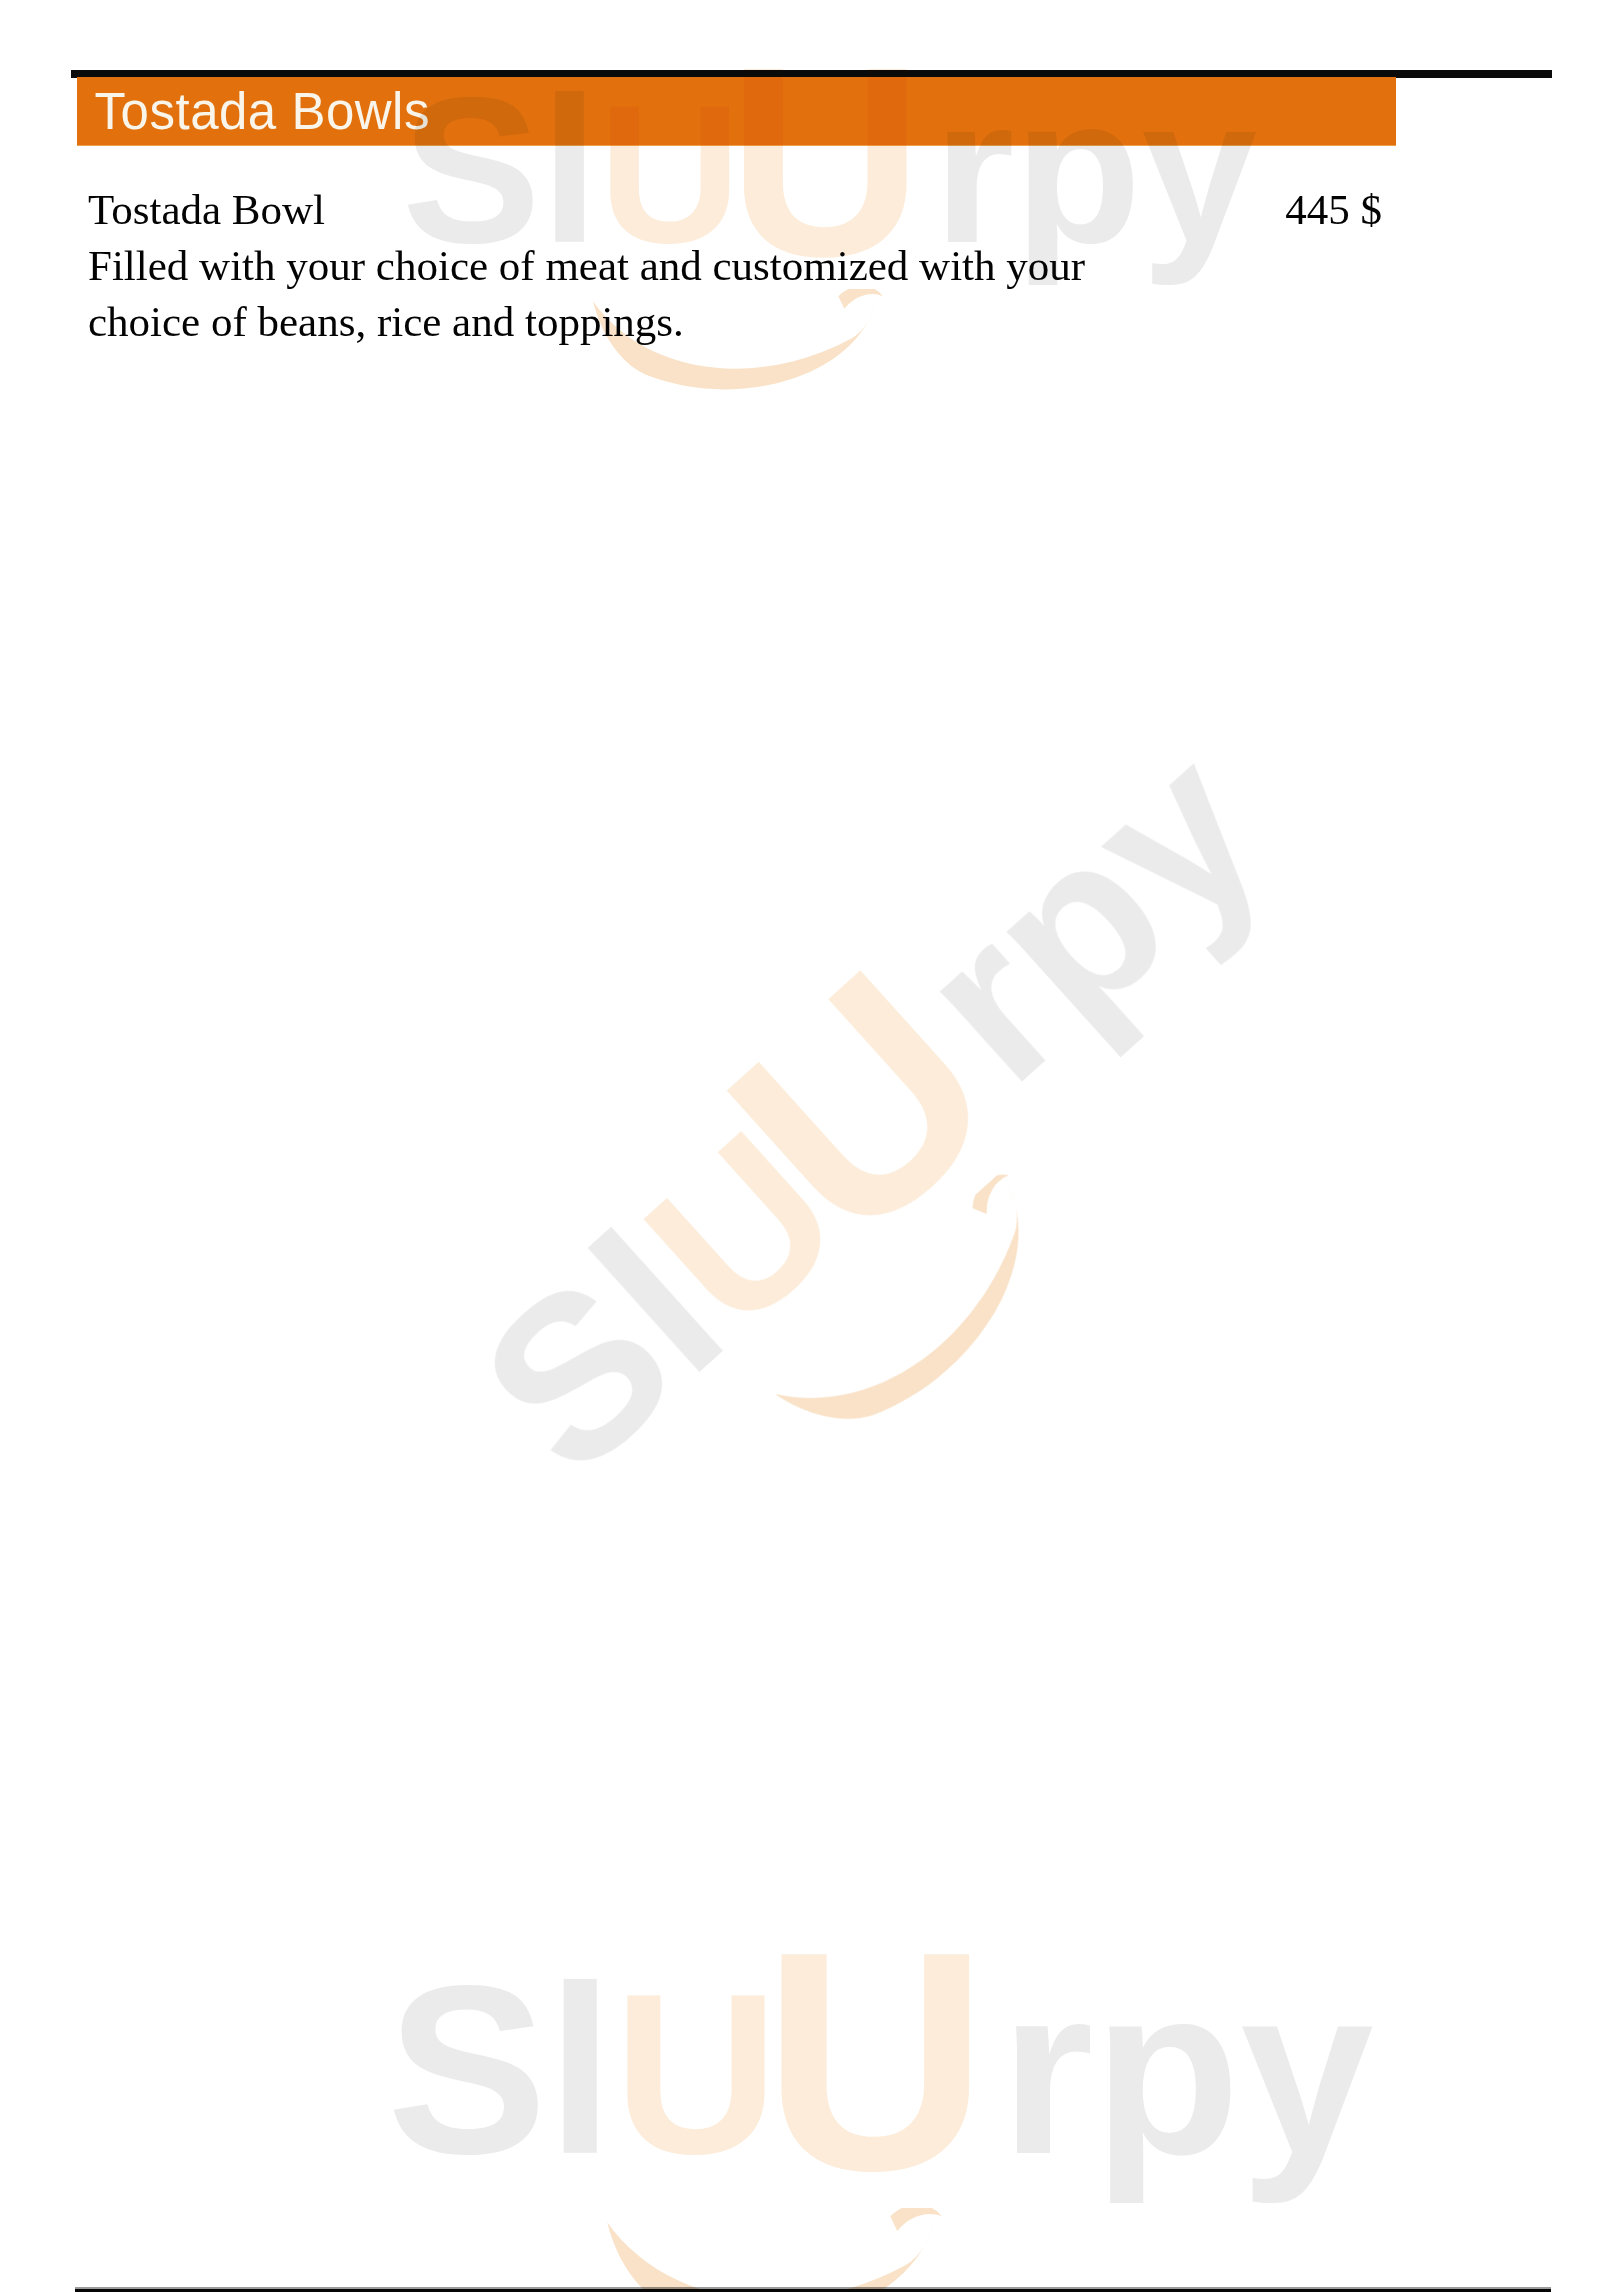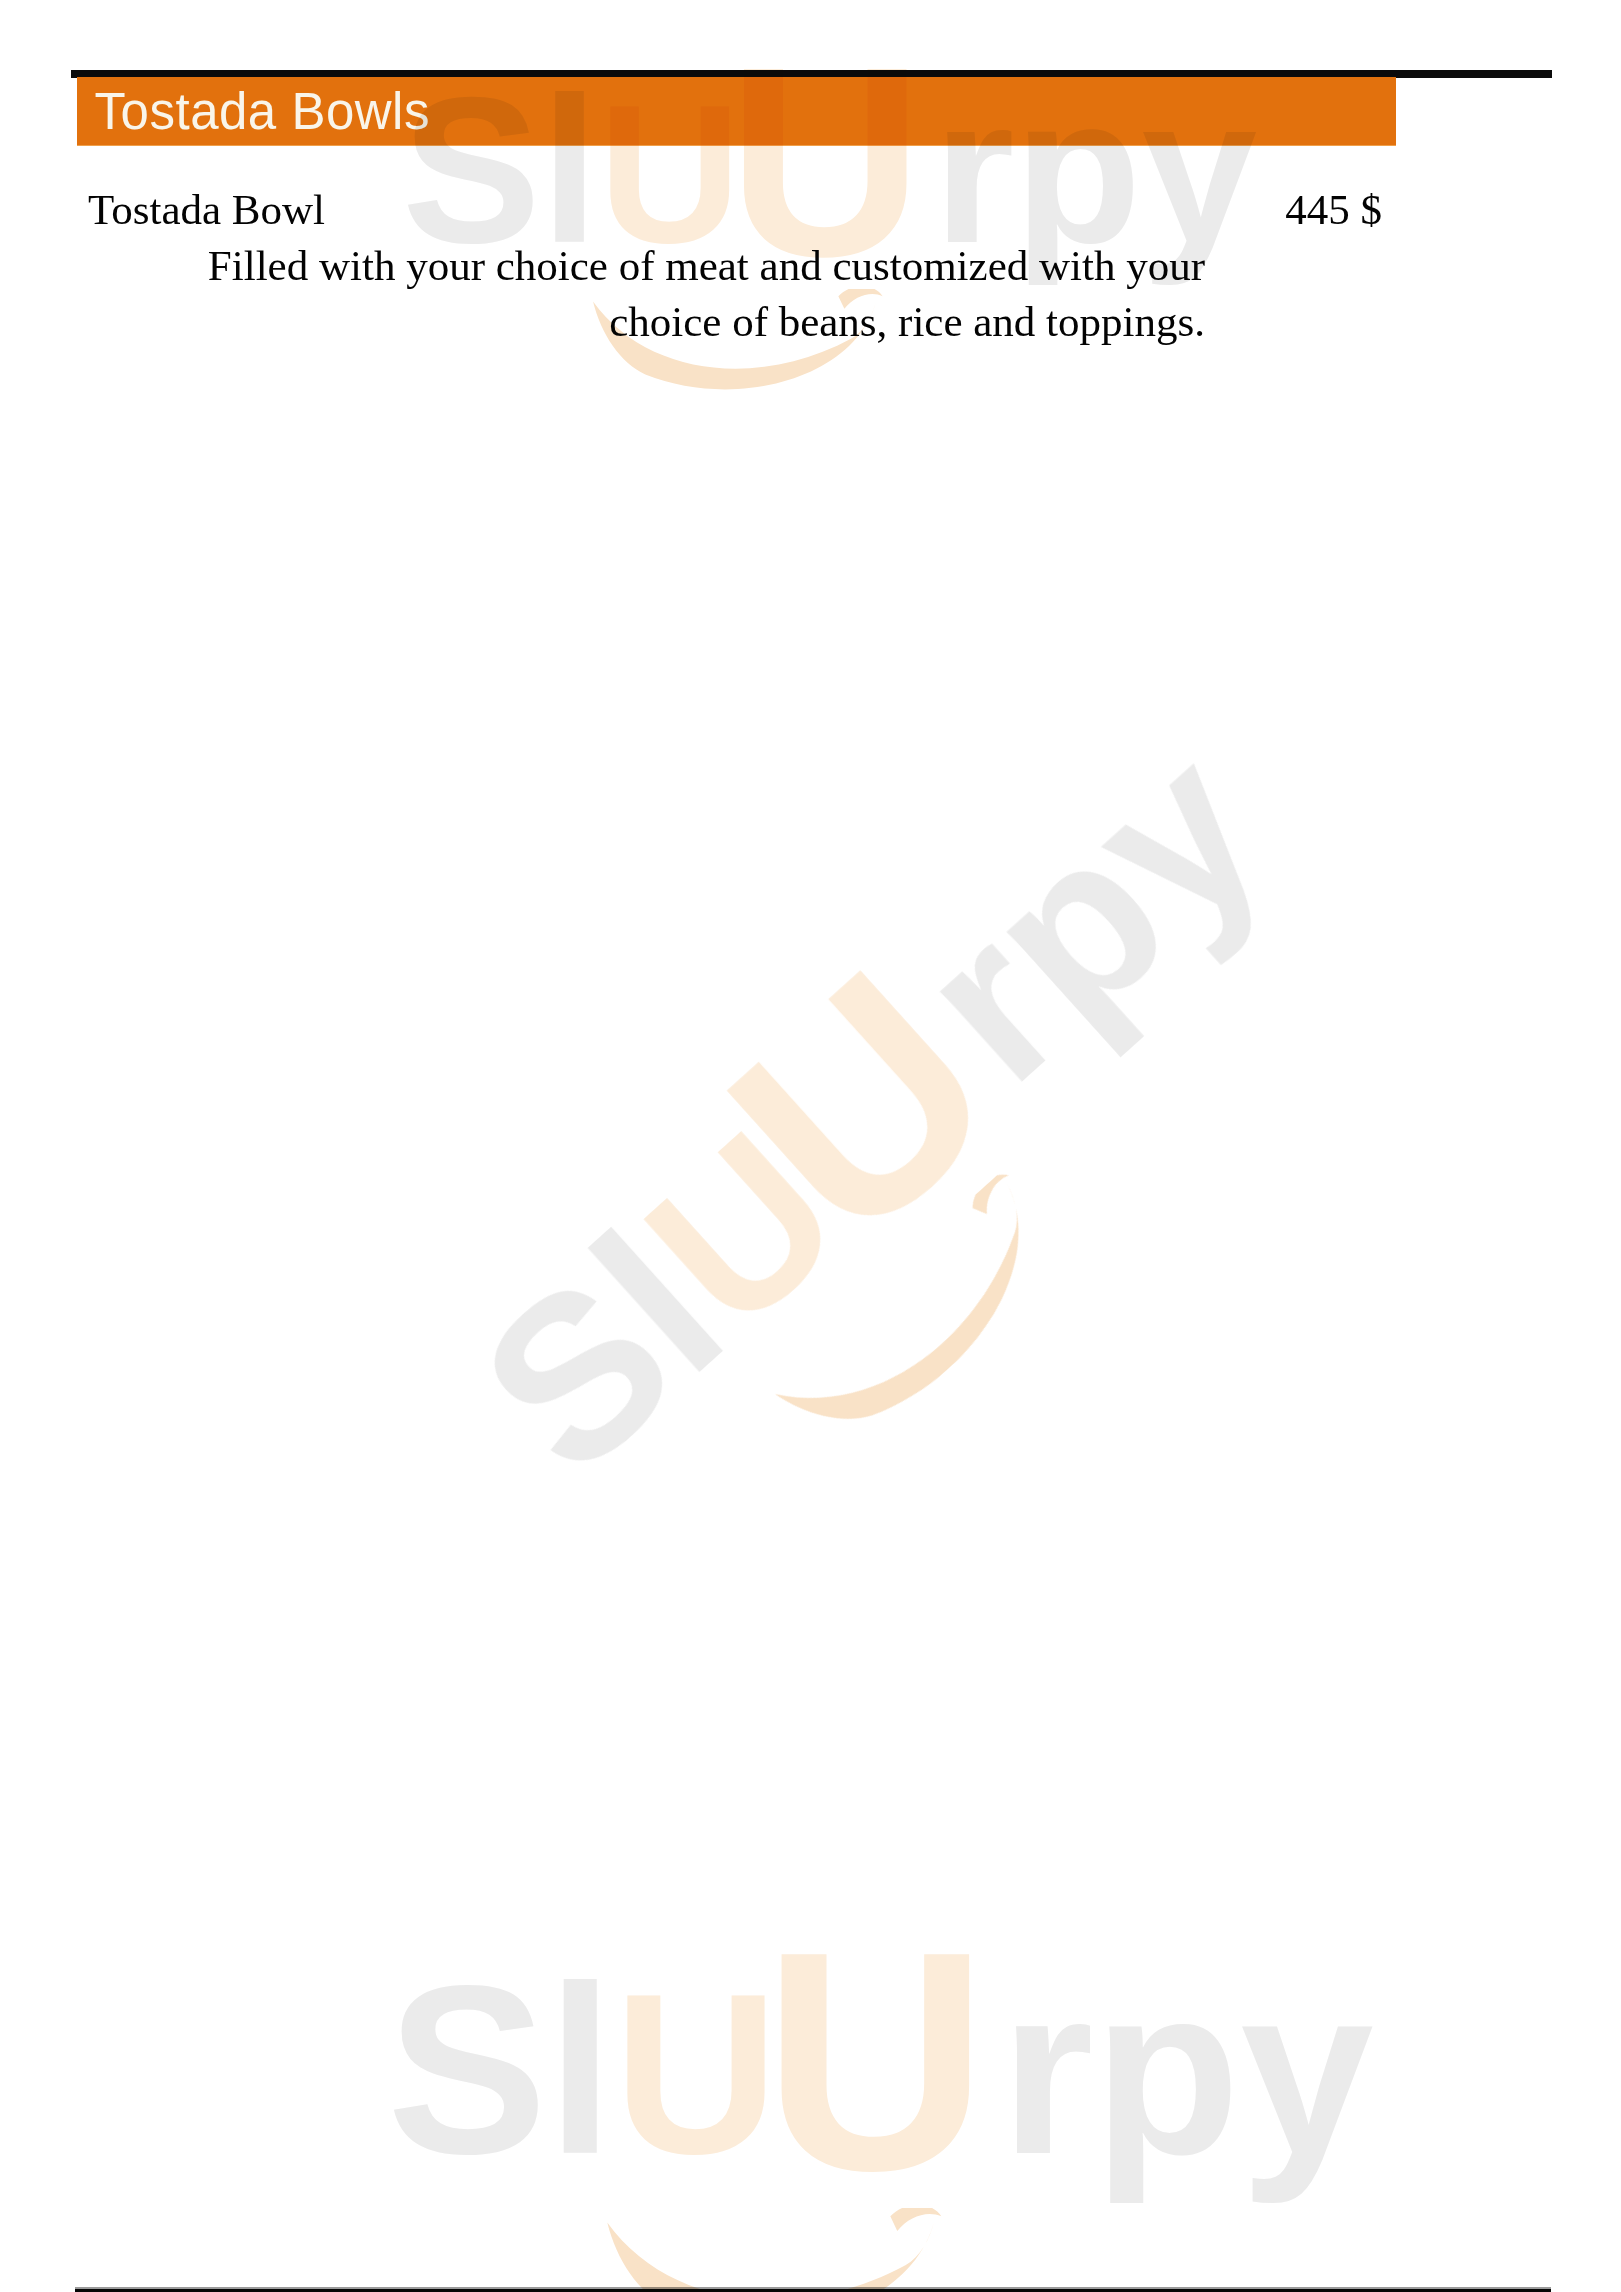--- a/index.html
+++ b/index.html
@@ -43,21 +43,21 @@
   .items {
     position:absolute; left:88px; top:182px;
     width:1294px; z-index:3;
   }
   .item { margin-bottom:61px; }
   .item-row {
     display:flex; justify-content:space-between; align-items:baseline;
   }
   .item-name, .item-price, .item-desc {
     font-family:"Liberation Serif", serif;
-    font-size:43px; line-height:56px; color:#030303;text-align:right;
+    font-size:43px; line-height:56px; color:#030303;
   }
   .item-desc { max-width:1117px; }
 
   
   .wm {
     position:absolute;
     font-family:"Liberation Sans", sans-serif;
     font-weight:bold;
     white-space:nowrap;
     line-height:1;

